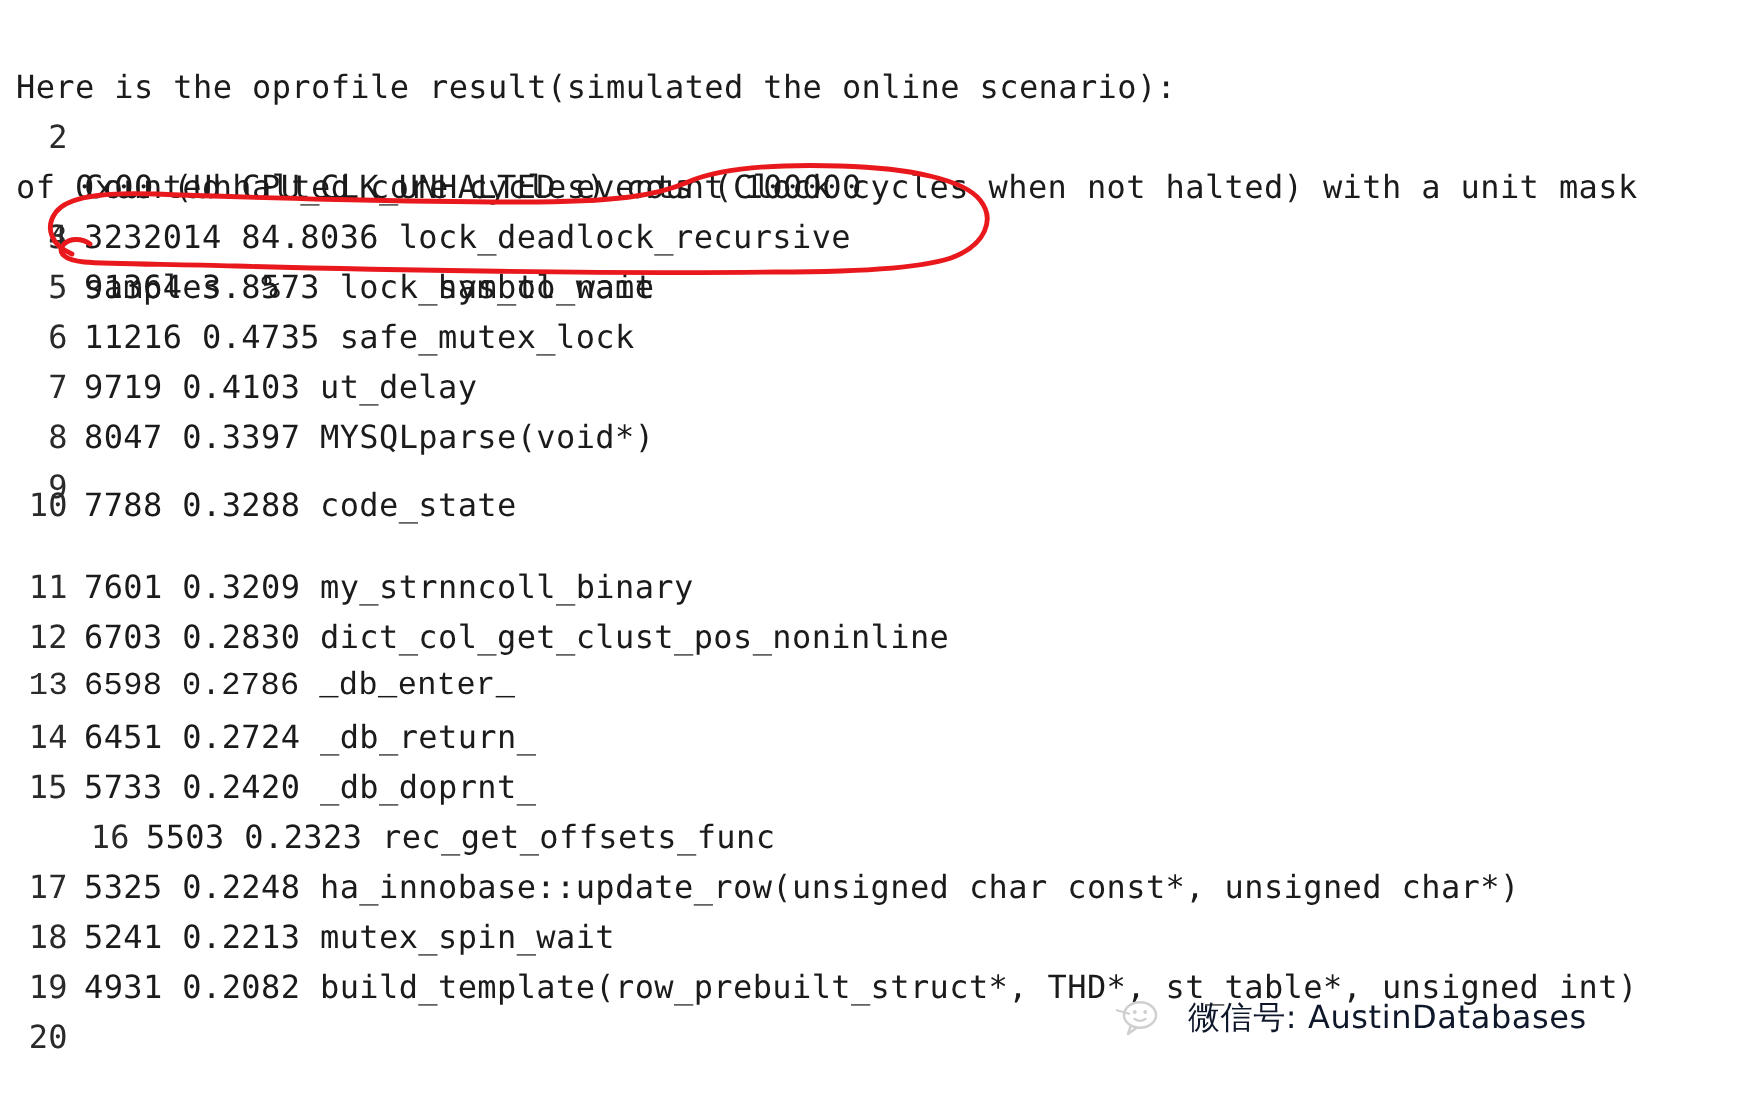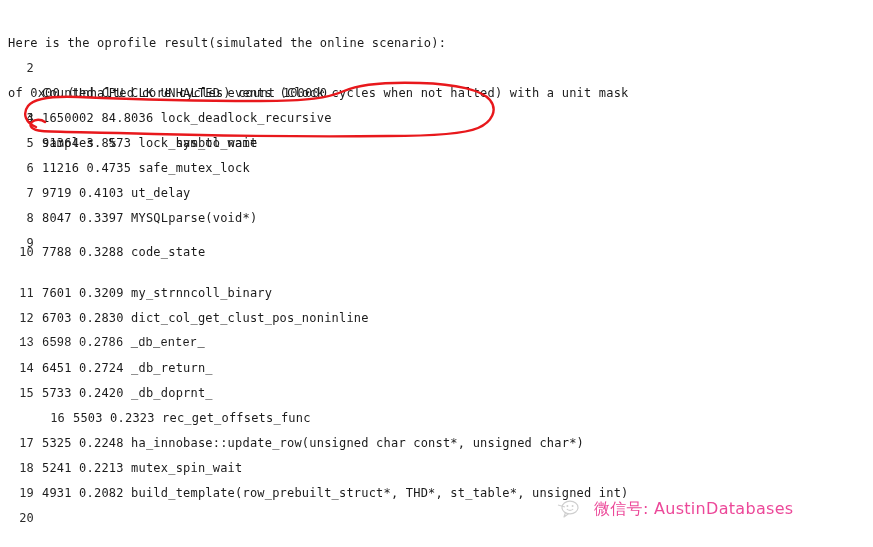--- a/index.html
+++ b/index.html
@@ -22,21 +22,21 @@
     width: 873px;
     height: 547px;
   }
 
   .code-line {
     position: absolute;
     left: 0;
     width: 873px;
     height: 25px;
     line-height: 25px;
-    font-size: 12px;
+    font-size: 16px;
     letter-spacing: 0.2px;
     color: #1b1b1b;
     white-space: pre;
   }
 
   
   .line-no {
     position: absolute;
     left: 0;
     width: 34px;
@@ -77,21 +77,21 @@
     top: 498px;
     display: flex;
     align-items: center;
     gap: 6px;
     color: #c9c9c9;
     font-family: "DejaVu Sans", "Liberation Sans", sans-serif;
     font-size: 16px;
     white-space: nowrap;
   }
   #watermark .wm-text {
-    color: #ec4899;
+    color: #0f172a;
     letter-spacing: 0.3px;
   }
 </style>
 </head>
 <body>
 
 <div id="terminal-output">
 
   <div class="code-line no-gutter" style="top:6px;">
     <span class="line-text">Here is the oprofile result(simulated the online scenario):</span>
@@ -105,21 +105,21 @@
   <div class="code-line cont" style="top:56px;">
     <span class="line-text">of 0x00 (Unhalted core cycles) count 100000</span>
   </div>
 
   <div class="code-line" style="top:81px;">
     <span class="line-no">3</span>
     <span class="line-text">samples  %        symbol name</span>
   </div>
 
   <div id="rows-container">
-      <div class="code-line" style="top: 106px;"><span class="line-no">4</span><span class="line-text">1650002 84.8036 lock_deadlock_recursive</span></div>
+      <div class="code-line" style="top: 106px;"><span class="line-no">4</span><span class="line-text">3232014 84.8036 lock_deadlock_recursive</span></div>
       <div class="code-line" style="top: 131px;"><span class="line-no">5</span><span class="line-text">91364 3.8573 lock_has_to_wait</span></div>
       <div class="code-line" style="top: 156px;"><span class="line-no">6</span><span class="line-text">11216 0.4735 safe_mutex_lock</span></div>
       <div class="code-line" style="top: 181px;"><span class="line-no">7</span><span class="line-text">9719 0.4103 ut_delay</span></div>
       <div class="code-line" style="top: 206px;"><span class="line-no">8</span><span class="line-text">8047 0.3397 MYSQLparse(void*)</span></div>
       <div class="code-line" style="top: 231px;"><span class="line-no">9</span></div>
       <div class="code-line" style="top: 240px; padding-left: 36px;"><span class="line-no">10</span><span class="line-text">7788 0.3288 code_state</span></div>
       <div class="code-line" style="top: 281px; padding-left: 40px;"><span class="line-no">11</span><span class="line-text">7601 0.3209 my_strnncoll_binary</span></div>
       <div class="code-line" style="top: 306px;"><span class="line-no">12</span><span class="line-text">6703 0.2830 dict_col_get_clust_pos_noninline</span></div>
       <div class="code-line" style="top: 331px; font-family: Liberation Mono, monospace;"><span class="line-no">13</span><span class="line-text">6598 0.2786 _db_enter_</span></div>
       <div class="code-line" style="top: 356px;"><span class="line-no">14</span><span class="line-text">6451 0.2724 _db_return_</span></div>

